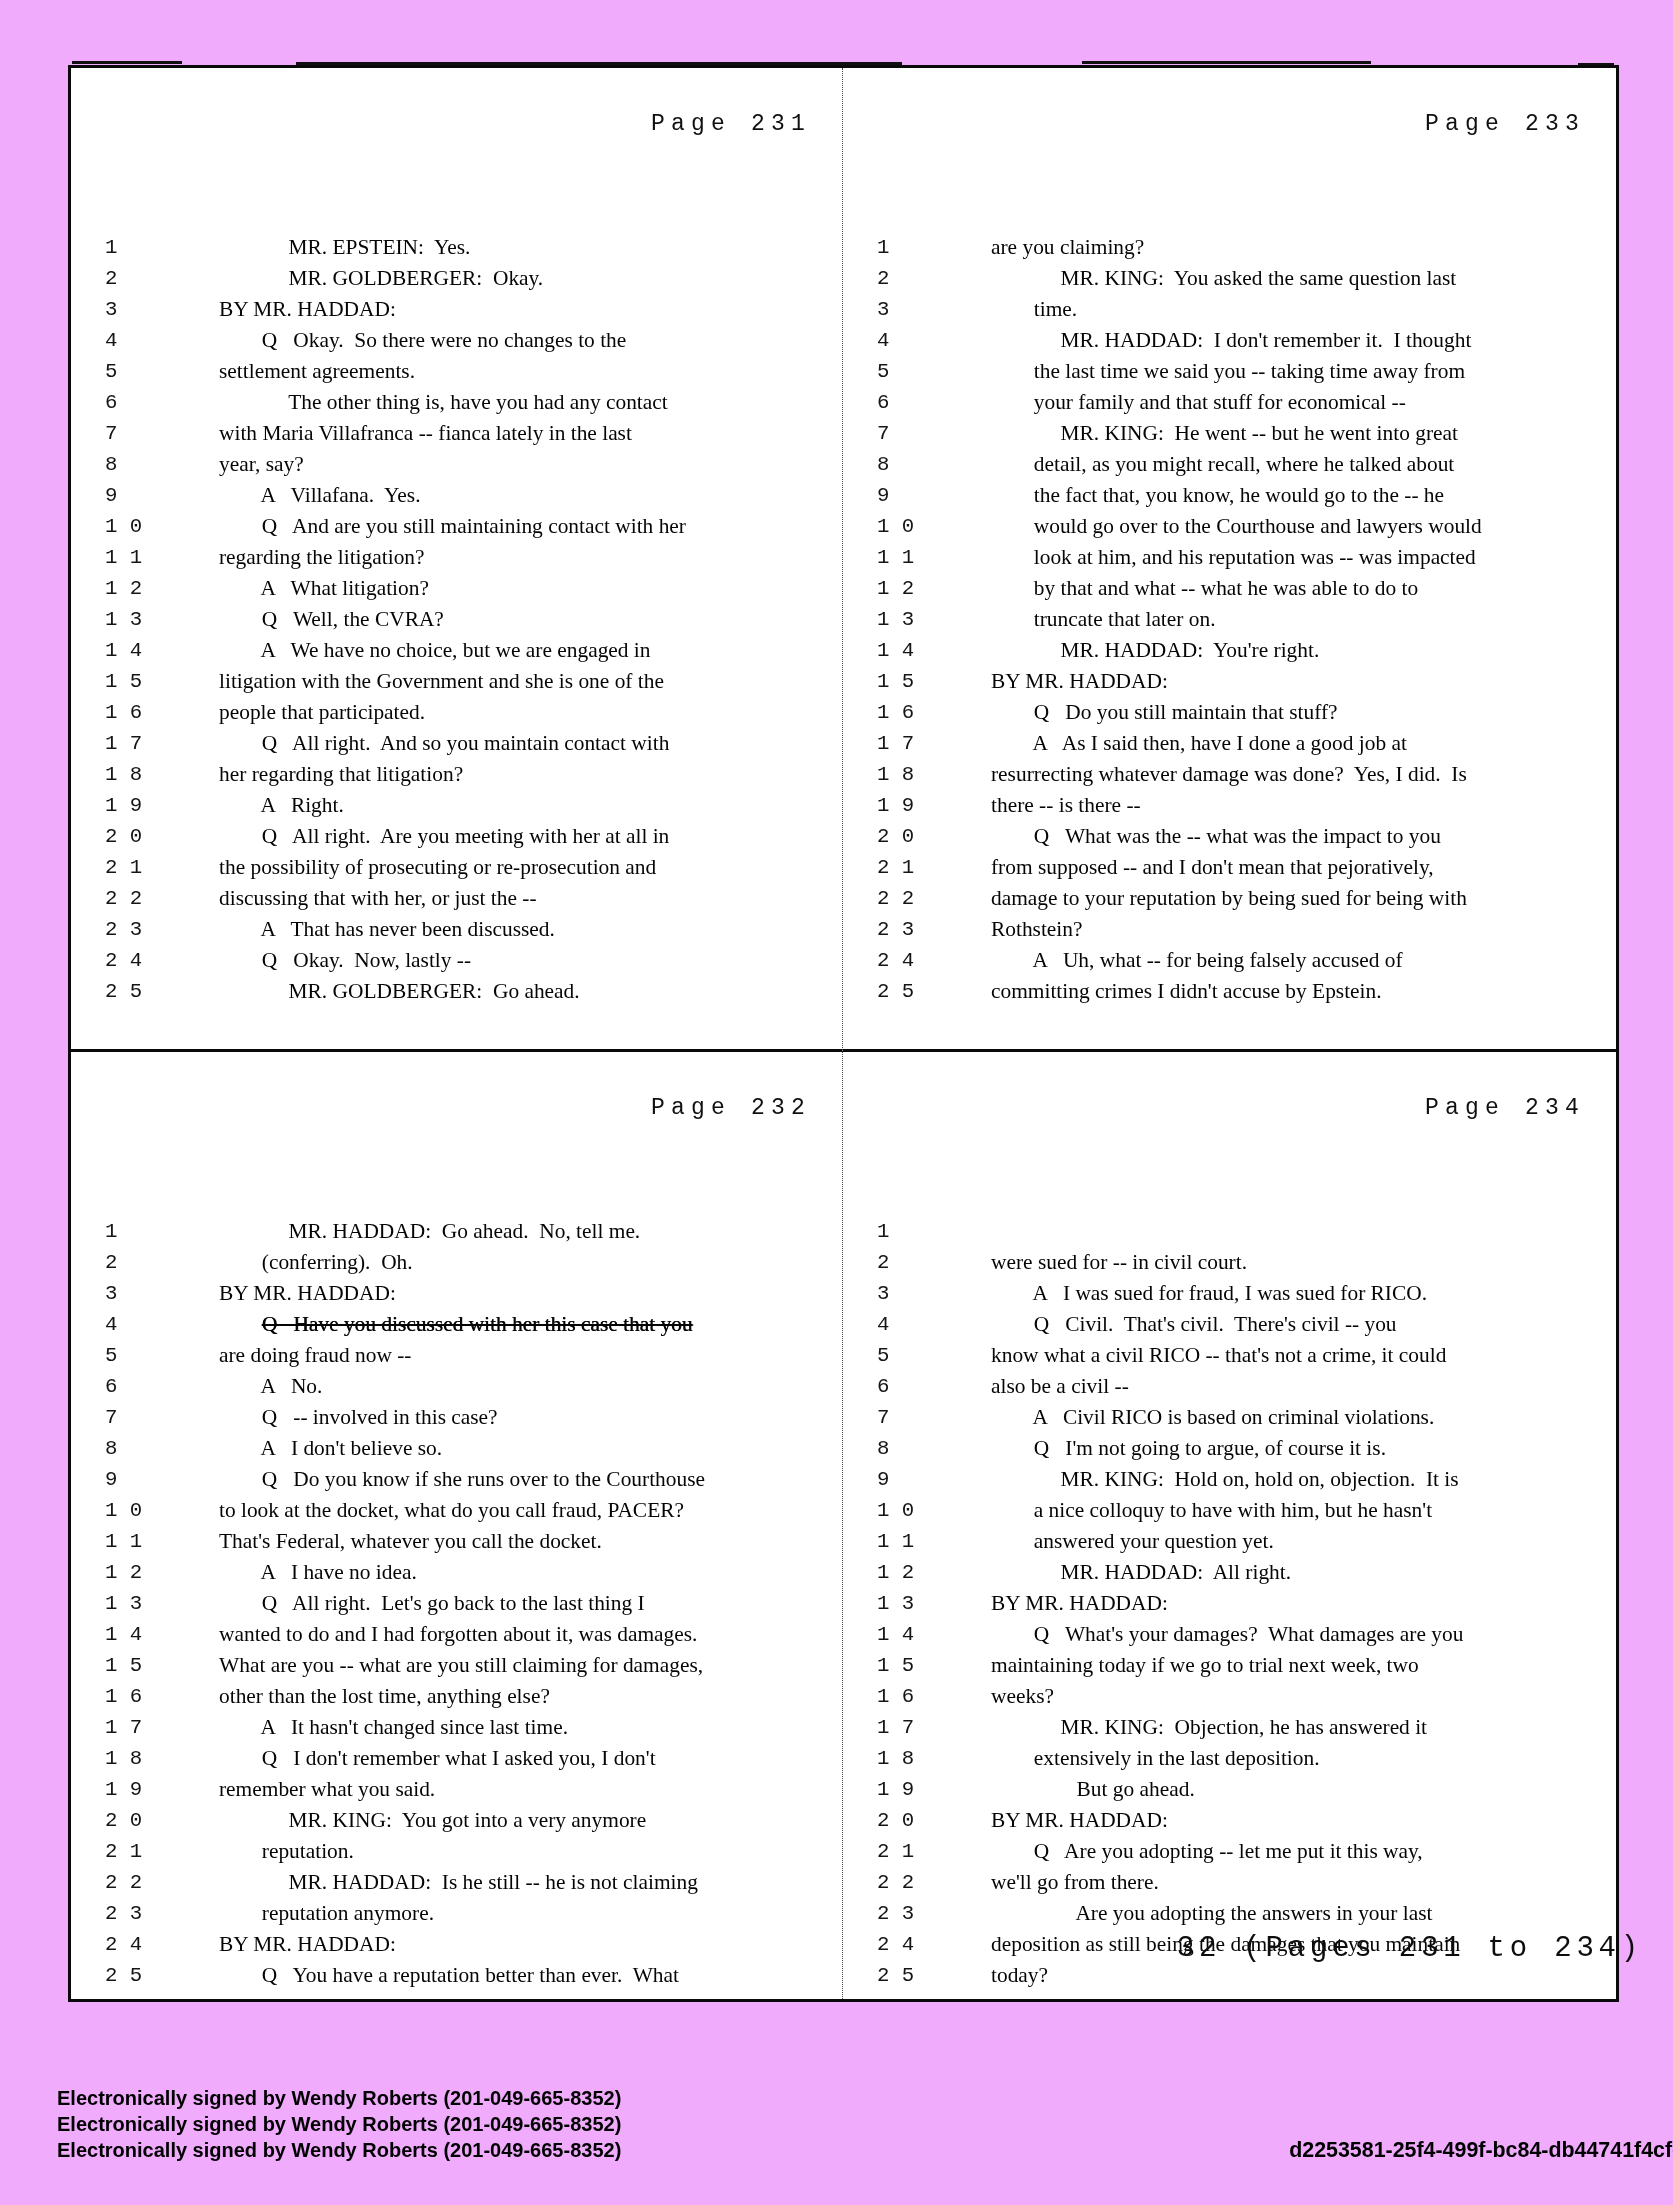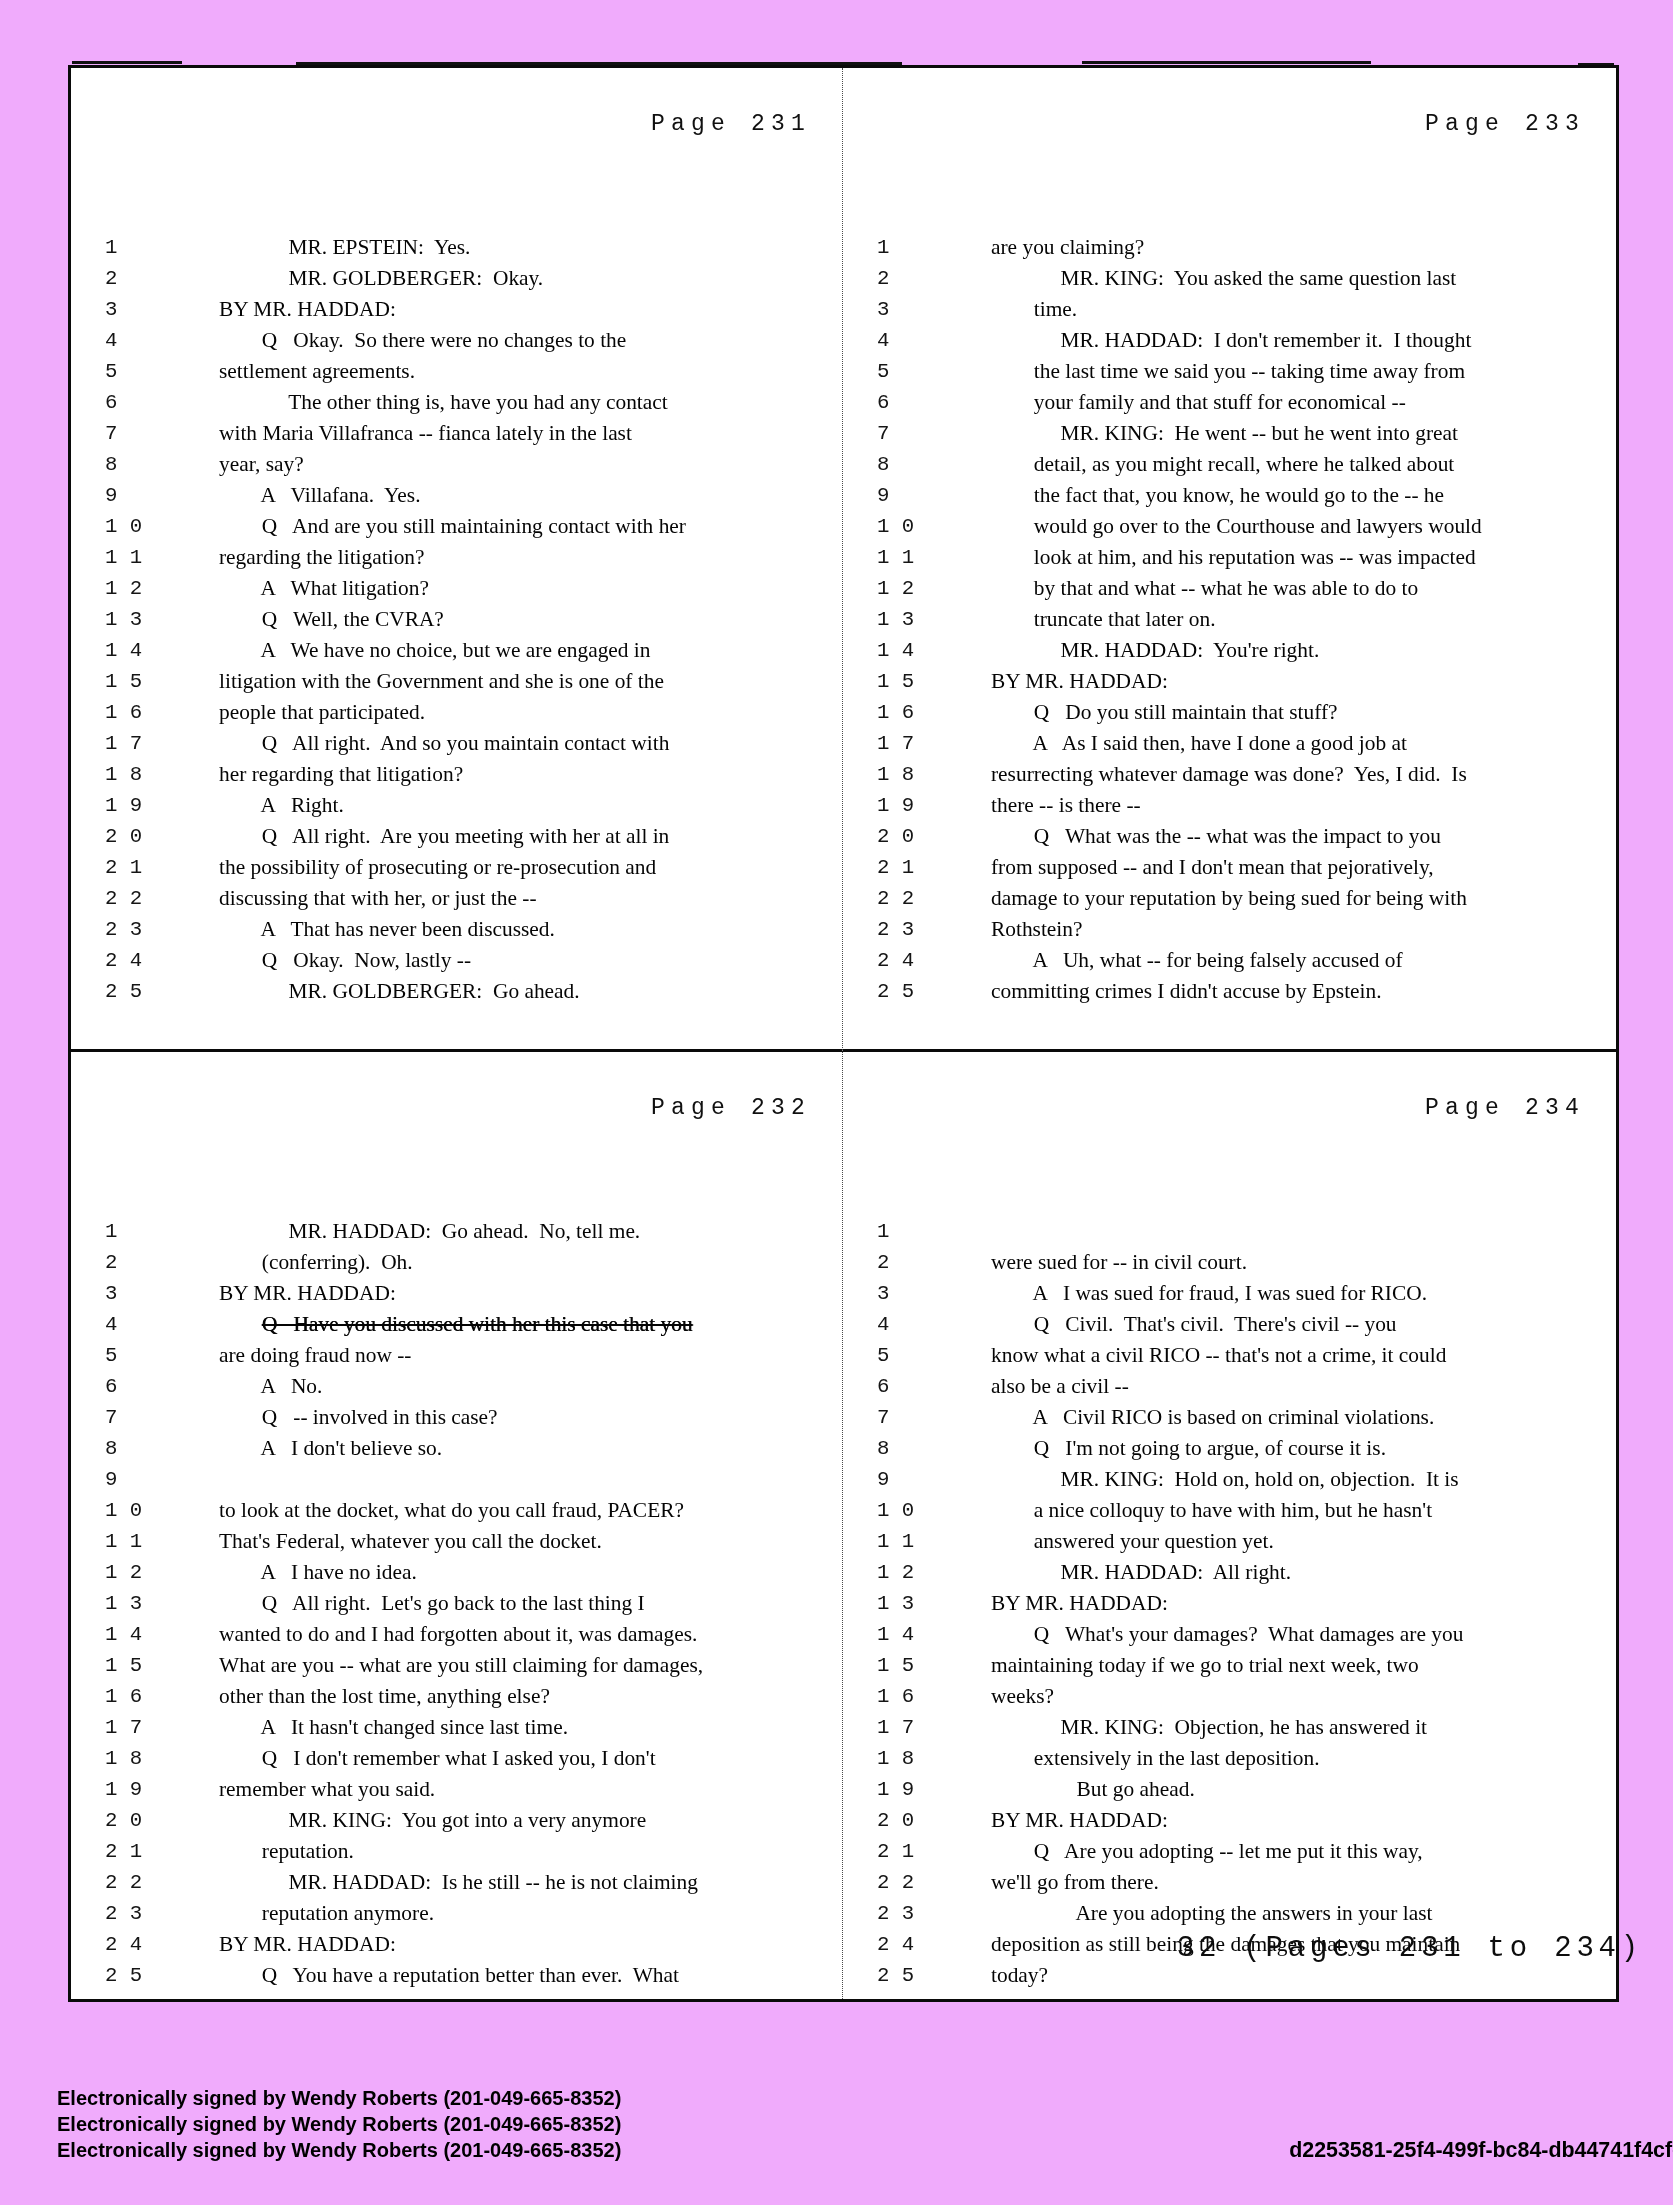--- a/index.html
+++ b/index.html
@@ -351,20 +351,21 @@
           <div class="line">
             <span class="ln">7</span>
             <span class="lt">        Q   -- involved in this case?</span>
           </div>
           <div class="line">
             <span class="ln">8</span>
             <span class="lt">        A   I don't believe so.</span>
           </div>
           <div class="line">
             <span class="ln">9</span>
+            <span class="lt">        Q   Do you know if she runs over to the Courthouse</span>
           </div>
           <div class="line">
             <span class="ln">10</span>
             <span class="lt">to look at the docket, what do you call fraud, PACER?</span>
           </div>
           <div class="line">
             <span class="ln">11</span>
             <span class="lt">That's Federal, whatever you call the docket.</span>
           </div>
           <div class="line">

